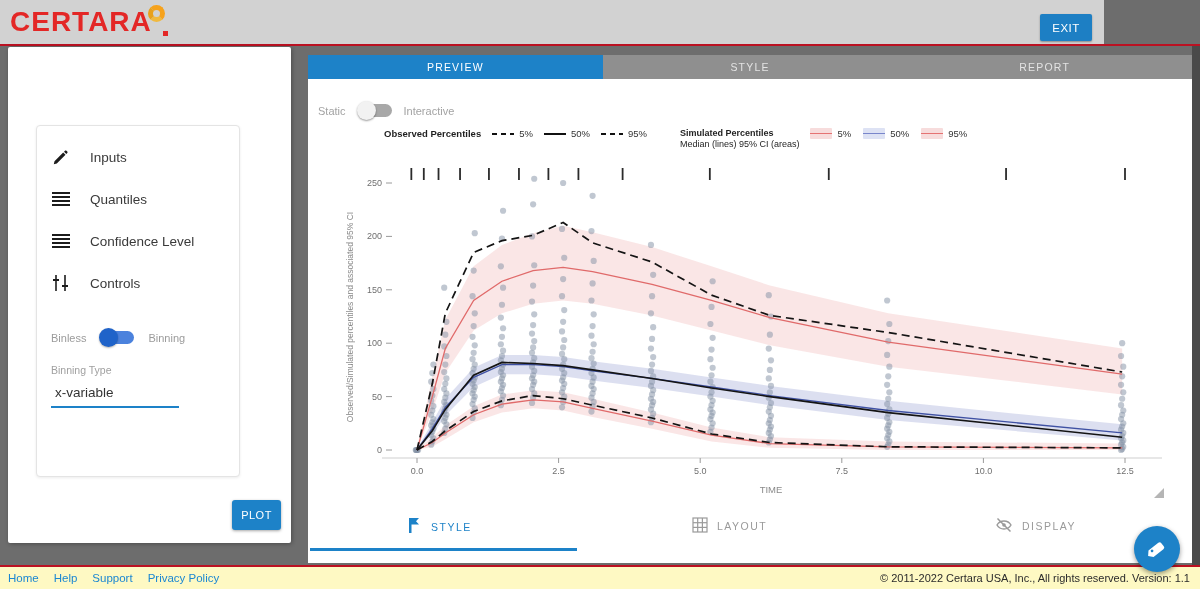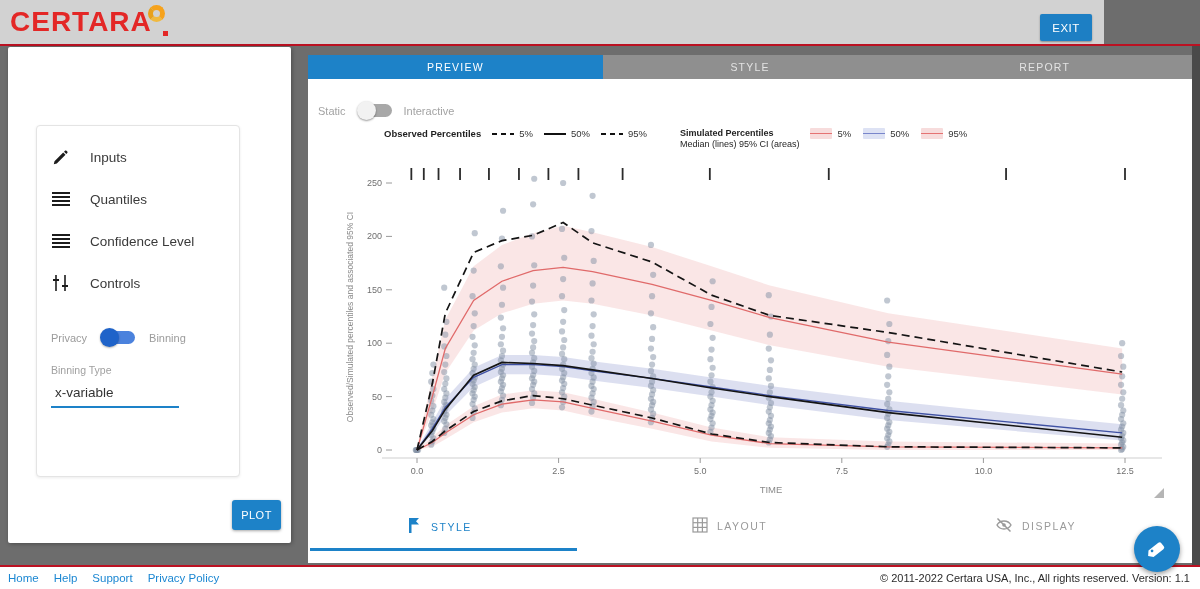--- a/index.html
+++ b/index.html
@@ -58,21 +58,21 @@
 
   
   .bottom-tabs{position:absolute;left:308px;top:505px;width:884px;height:50px;background:#fff;}
   .btab{position:absolute;top:12px;display:flex;align-items:center;gap:9px;font-size:10.5px;letter-spacing:1.5px;color:#9a9a9a;cursor:pointer;}
   .btab.active{color:#1d82c8;}
   .btab-underline{position:absolute;left:310px;top:548px;width:267px;height:3px;background:#1d82c8;}
 
   .fab{position:absolute;left:1134px;top:526px;width:46px;height:46px;border-radius:50%;background:#1d82c8;box-shadow:0 2px 5px rgba(0,0,0,.4);display:flex;align-items:center;justify-content:center;cursor:pointer;z-index:5;}
 
   
-  .footer{position:absolute;left:0;top:567px;width:1200px;height:22px;background:#ffffff;display:flex;align-items:center;}
+  .footer{position:absolute;left:0;top:567px;width:1200px;height:22px;background:#fef9c3;display:flex;align-items:center;}
   .footer-links{display:flex;gap:15px;margin-left:8px;}
   .footer-links a{font-size:11.5px;color:#1b87d2;text-decoration:none;cursor:pointer;}
   .copyright{position:absolute;right:10px;font-size:11px;color:#2b2b2b;}
 
   svg text{font-family:"Liberation Sans",sans-serif;}
   .chart-svg{position:absolute;left:342px;top:162px;}
 </style>
 </head>
 <body>
 
@@ -135,21 +135,21 @@
                 <g fill="#1c1c1c">
                   <rect x="1" y="5" width="6" height="2"></rect>
                   <rect x="10" y="11" width="6" height="2"></rect>
                 </g>
               </svg>
             </span>
             <span class="lbl">Controls</span>
           </div>
         </div>
       <div class="toggle-row">
-        <span>Privacy</span>
+        <span>Binless</span>
         <span class="tgl tgl-blue">
             <span class="knob"></span>
           </span>
         <span>Binning</span>
       </div>
       <div class="bin-field">
         <div class="bin-label">Binning Type</div>
         <div class="bin-value">x-variable</div>
         <div class="bin-underline"></div>
       </div>

